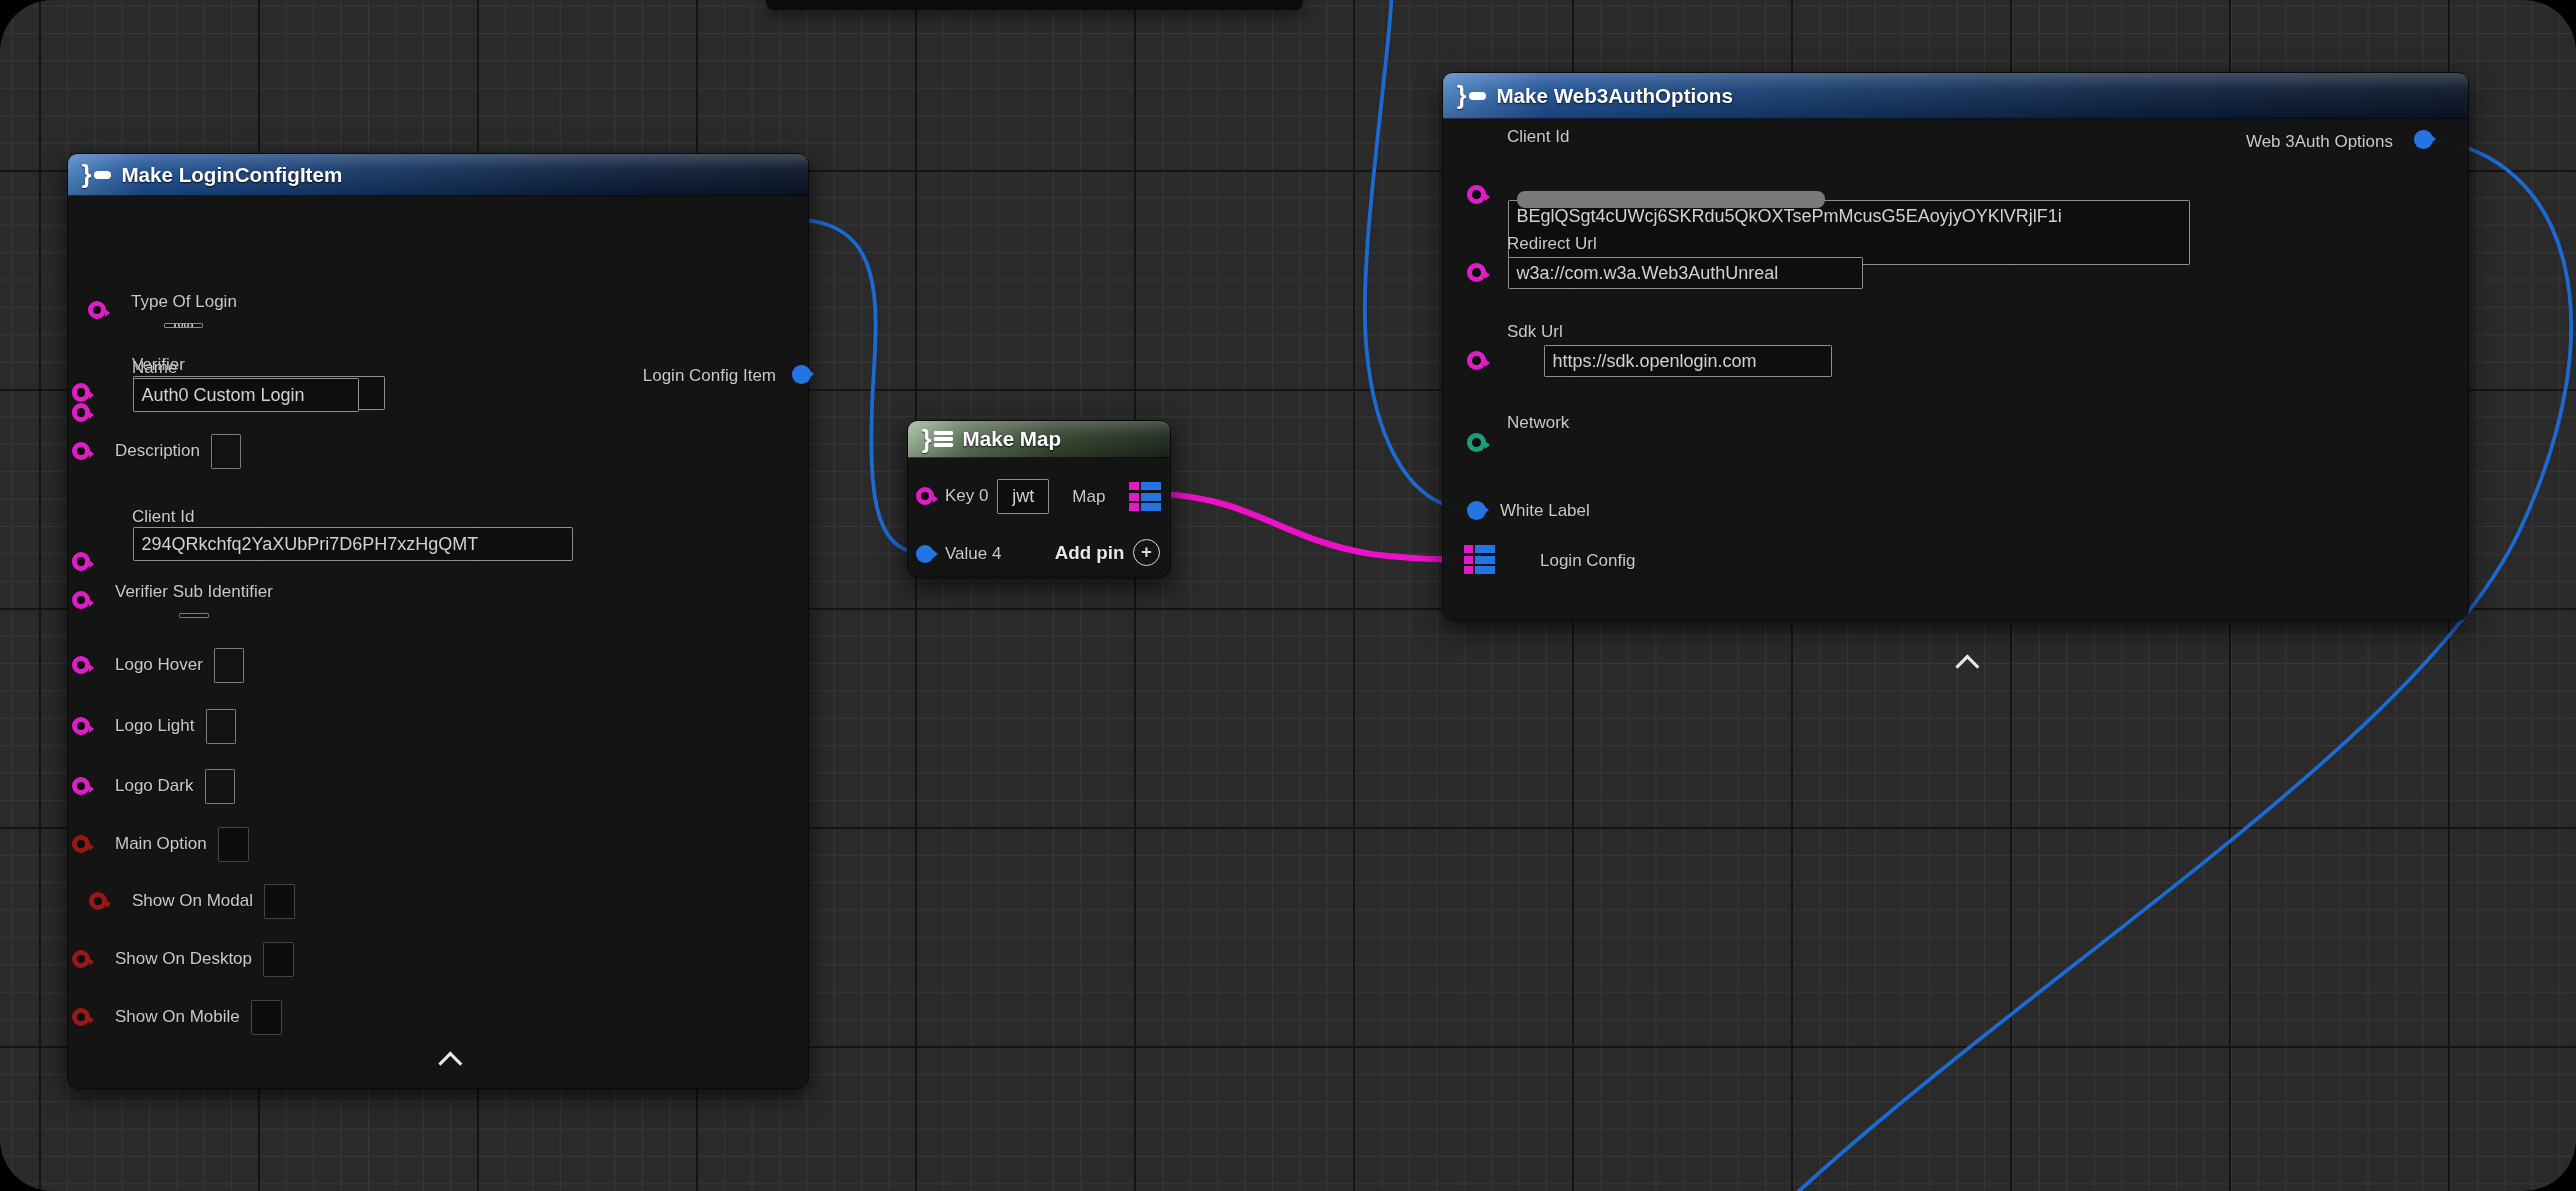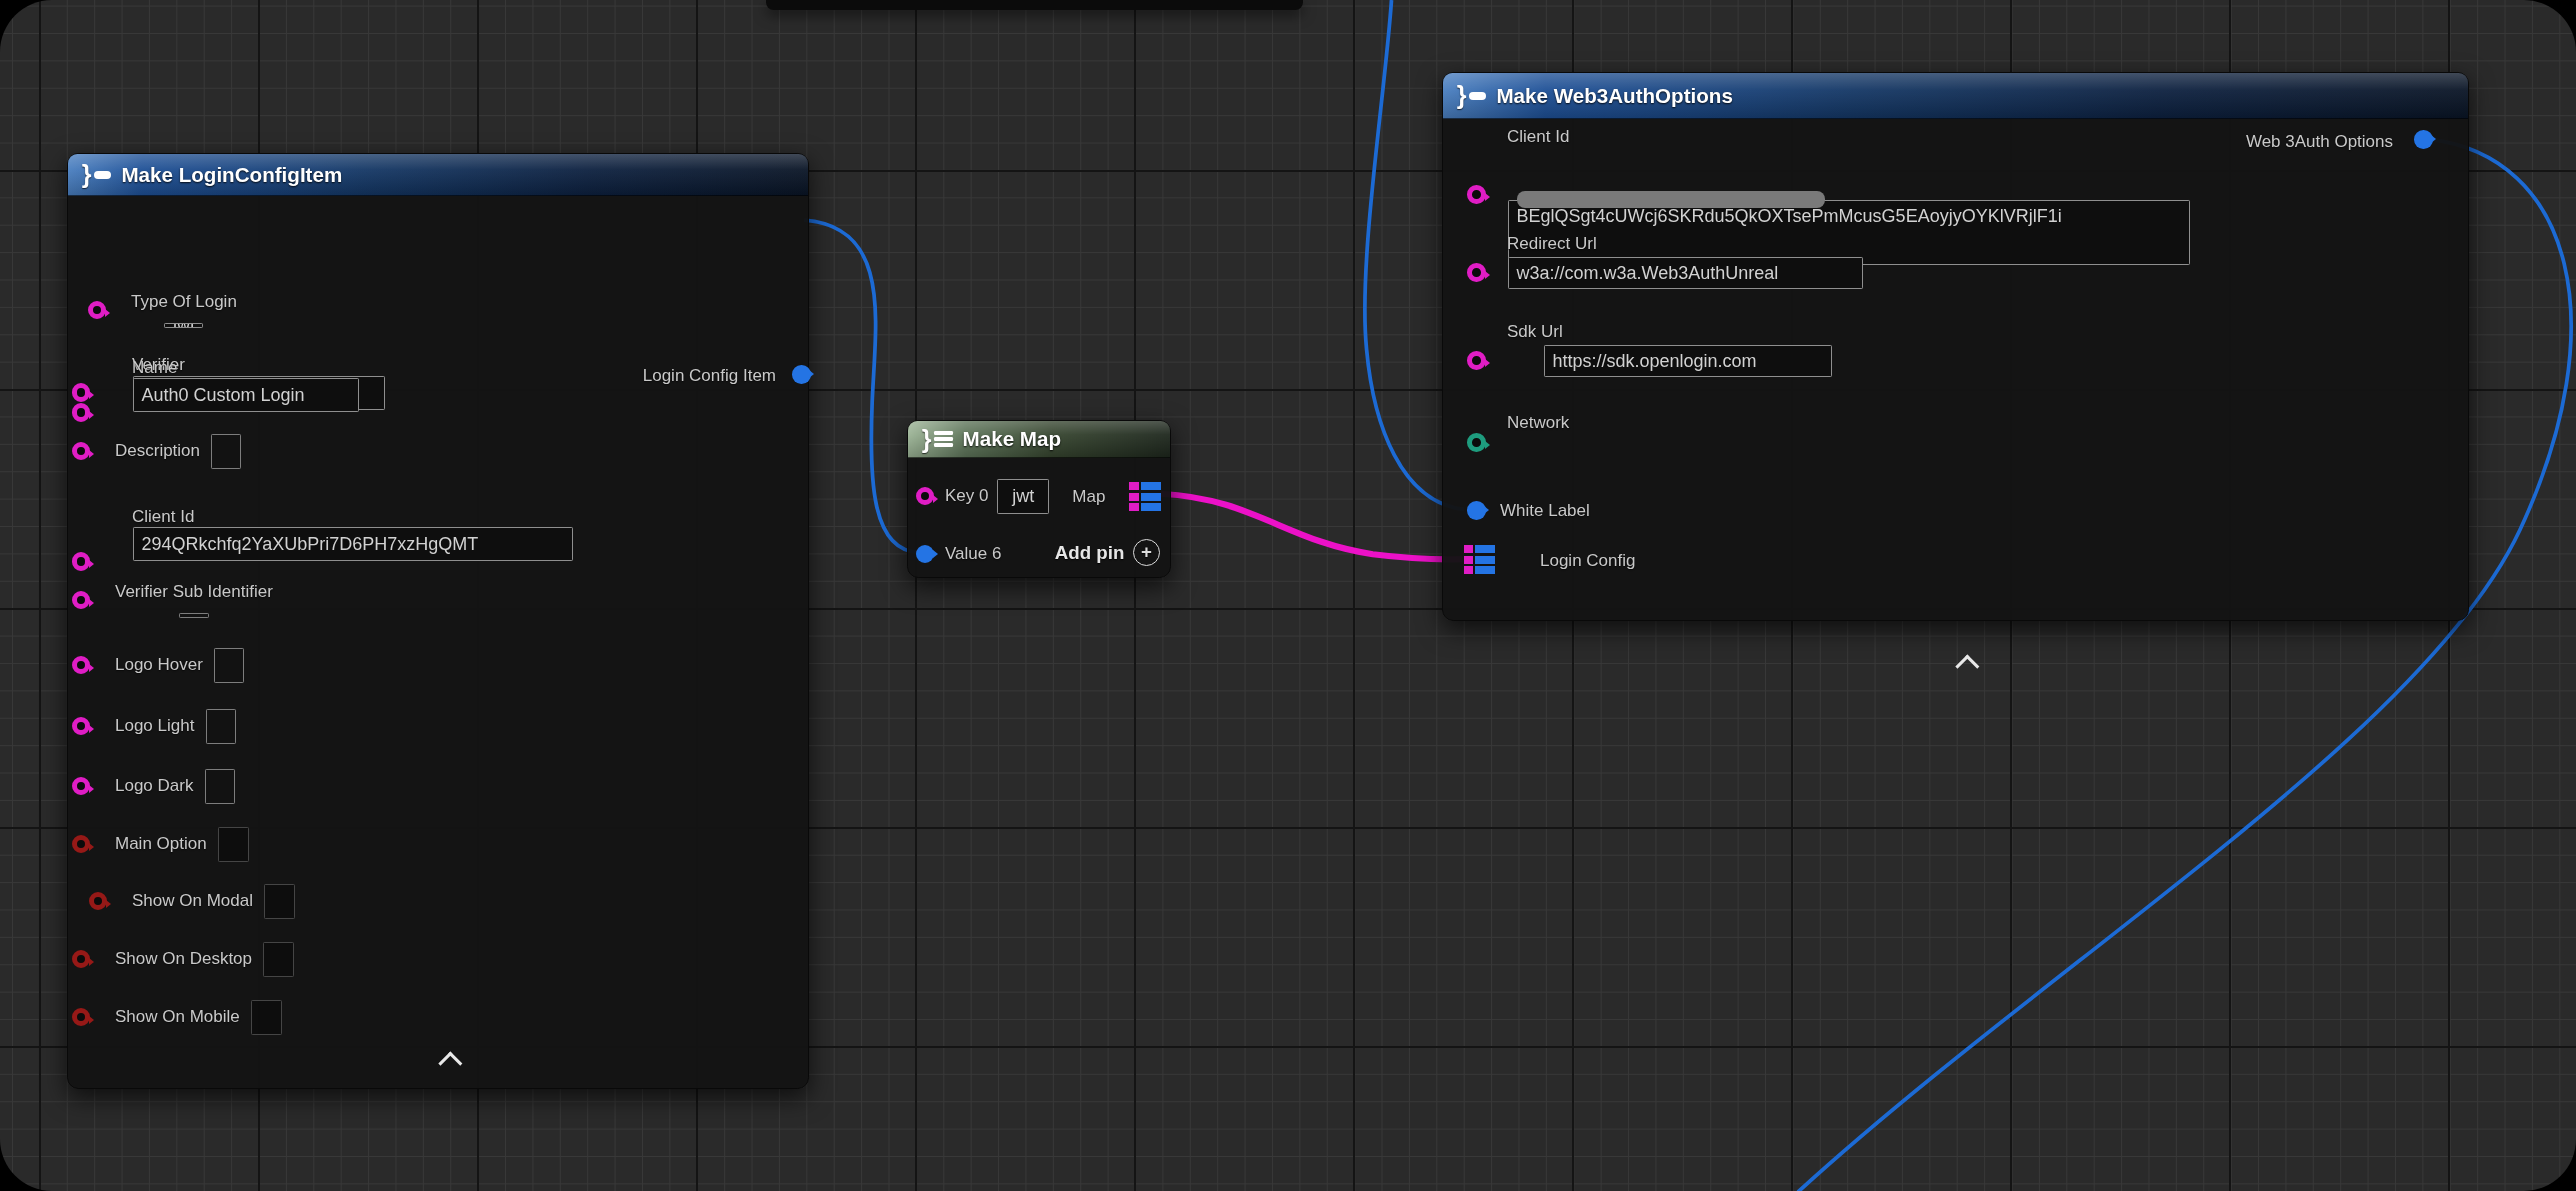--- a/index.html
+++ b/index.html
@@ -185,21 +185,21 @@
           </span>
         <span class="mrow">
             <span class="msq"></span>
             <span class="mbar"></span>
           </span>
       </span>
     </div>
 
     <div class="row" style="left:0;top:115px;height:36px;padding-left:37px;gap:8.7px;">
       <span class="pin solid" style="left:7.5px;top:8.7px;color:#2474e4;"></span>
-      <span class="lbl">Value 6</span>
+      <span class="lbl">Value 4</span>
     </div>
     <div class="addpin" style="position:absolute;right:10px;top:118px;">
       <span>Add pin</span>
       <span class="pluscirc">+</span>
     </div>
   </div>
 
   <div class="node" style="left:1442px;top:72px;width:1027px;height:549px;">
     <div class="nheader hdr-blue" style="height:46px;">
       <span class="hicon">

